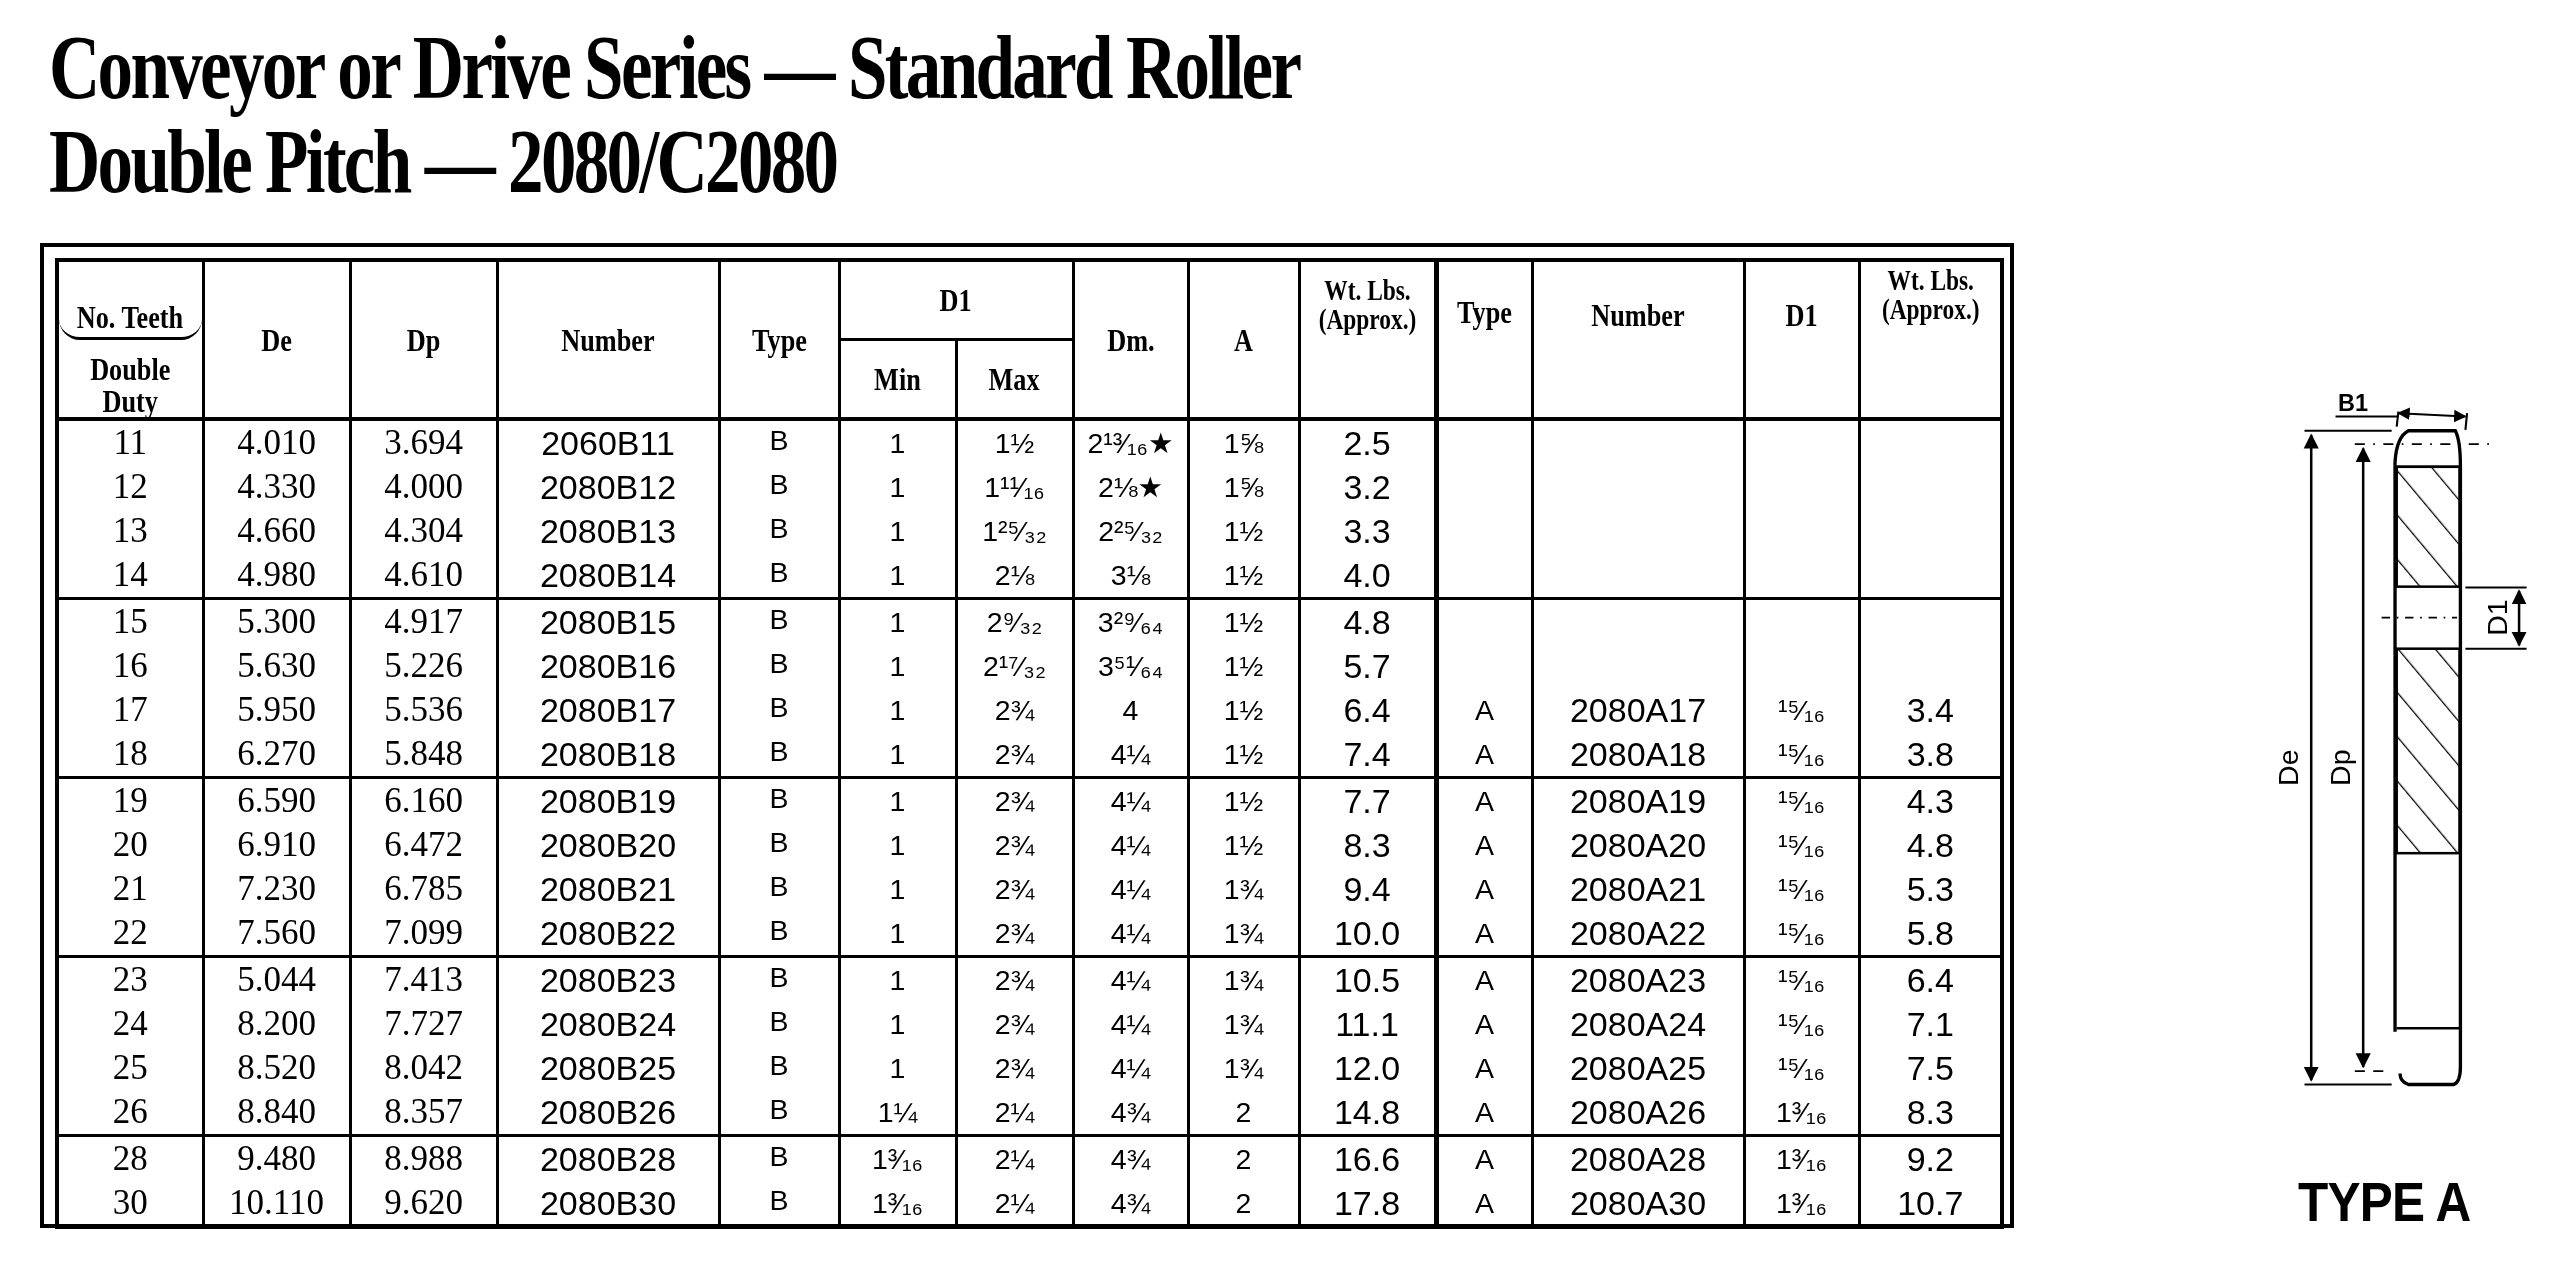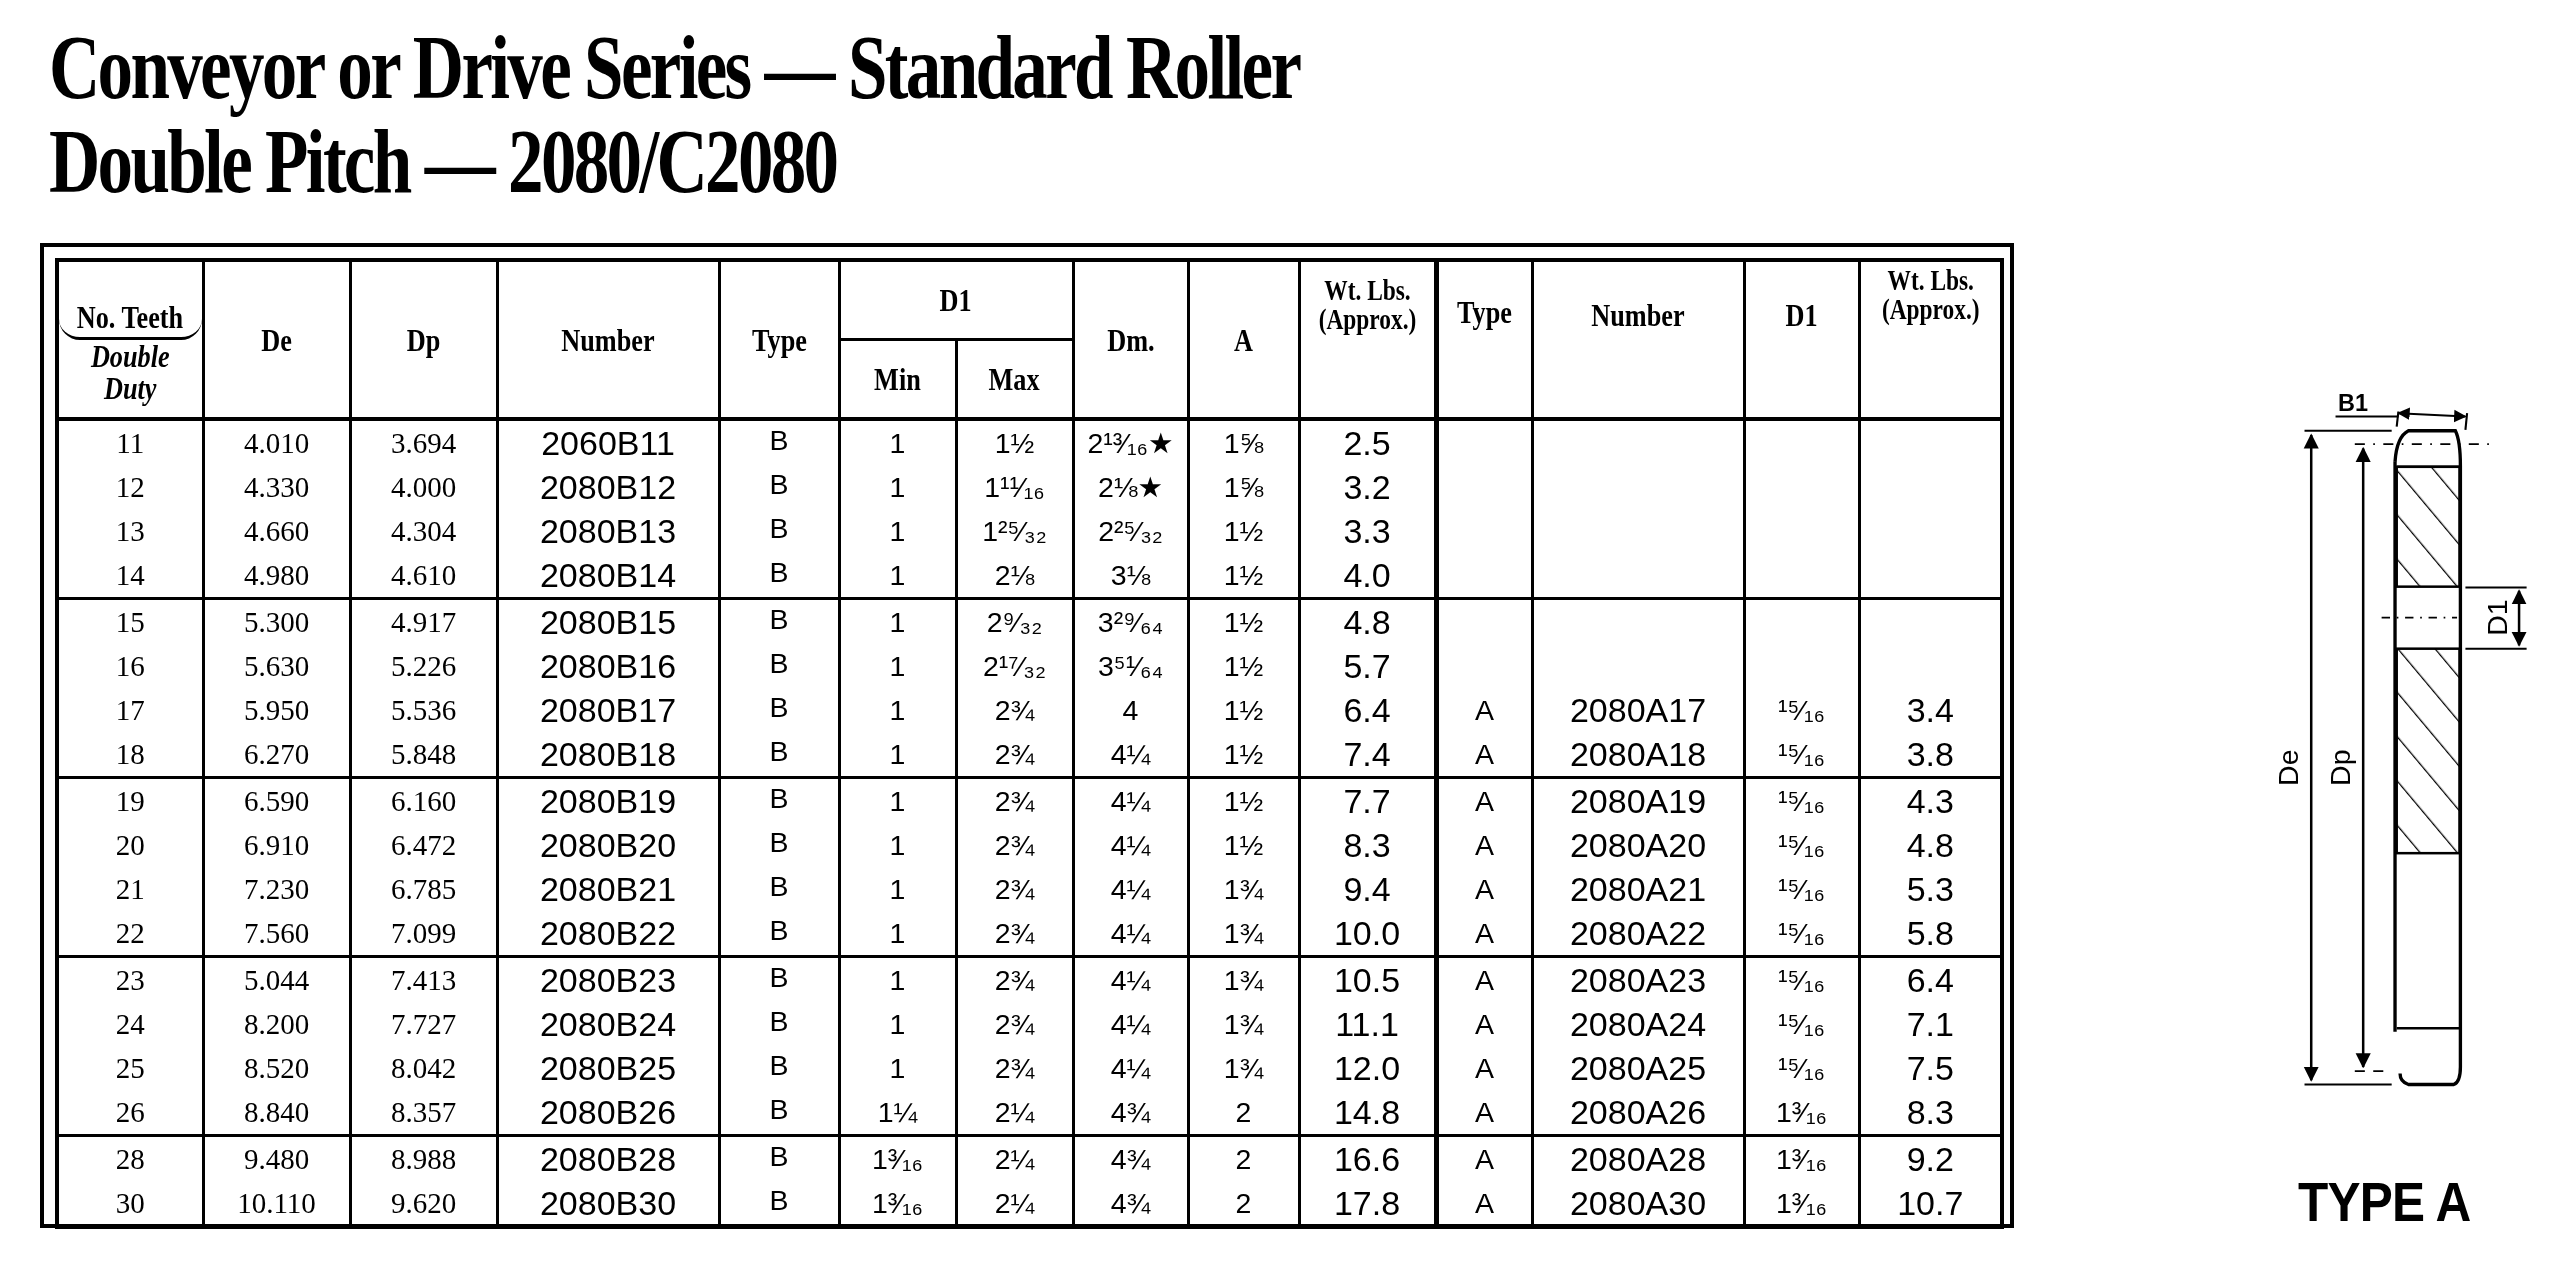--- a/index.html
+++ b/index.html
@@ -10,23 +10,23 @@
 
   .outer { position:absolute; left:40px; top:243px; width:1974px; height:985px; border:4.2px solid #000; box-sizing:border-box; }
   table.spec { position:absolute; left:55px; top:258px; width:1945px; height:955px; border-collapse:collapse; table-layout:fixed; border:4.2px solid #000; }
   table.spec th, table.spec td { border-left:3.4px solid #000; border-right:3.4px solid #000; padding:0; text-align:center; }
   table.spec th { font-family:"Liberation Serif", serif; font-weight:bold; font-size:32px; line-height:1.0; transform-origin:center; border-top:3.4px solid #000; border-bottom:4.2px solid #000; vertical-align:middle; }
   th .cond { display:inline-block; transform:scaleX(0.82); }
   th.sub { border-top:3.4px solid #000; }
   th.stack { padding:0; vertical-align:top; }
   .stackwrap { display:flex; flex-direction:column; height:100%; }
   .stackwrap .top { flex:0 0 46%; border-bottom:3.4px solid #000; display:flex; align-items:flex-end; justify-content:center; padding-bottom:3.4px;border-radius:21px; }
-  .stackwrap .bot { flex:1; display:flex; align-items:flex-start; justify-content:center;font-style:italic; }
+  .stackwrap .bot { flex:1; display:flex; align-items:flex-end; justify-content:center; }
   td { font-size:34px; height:44px; line-height:44px; vertical-align:middle; }
-  td.serif { font-family:"Liberation Serif", serif; font-size:29px; }
+  td.serif { font-family:"Liberation Serif", serif; font-size:35px; }
   td.small { font-size:28.5px; }
   tr.group-end td { border-bottom:3.4px solid #000; }
   td.thickL { border-left:5px solid #000 !important; }
   th.thickL { border-left:5px solid #000 !important; }
   td.wt { text-align:right; padding-right:32px;margin-top:24px; }
   td.type { font-size:28.5px; vertical-align:top; line-height:39px; }
 
   
   #diagram { position:absolute; left:2214px; top:386px; width:352px; height:755px; }
   #type-label { position:absolute; left:2298px; top:1170px; font-family:"Liberation Sans", sans-serif; font-size:55px; font-weight:bold; letter-spacing:-0.8px; transform:scaleX(0.9); transform-origin:left top; }

